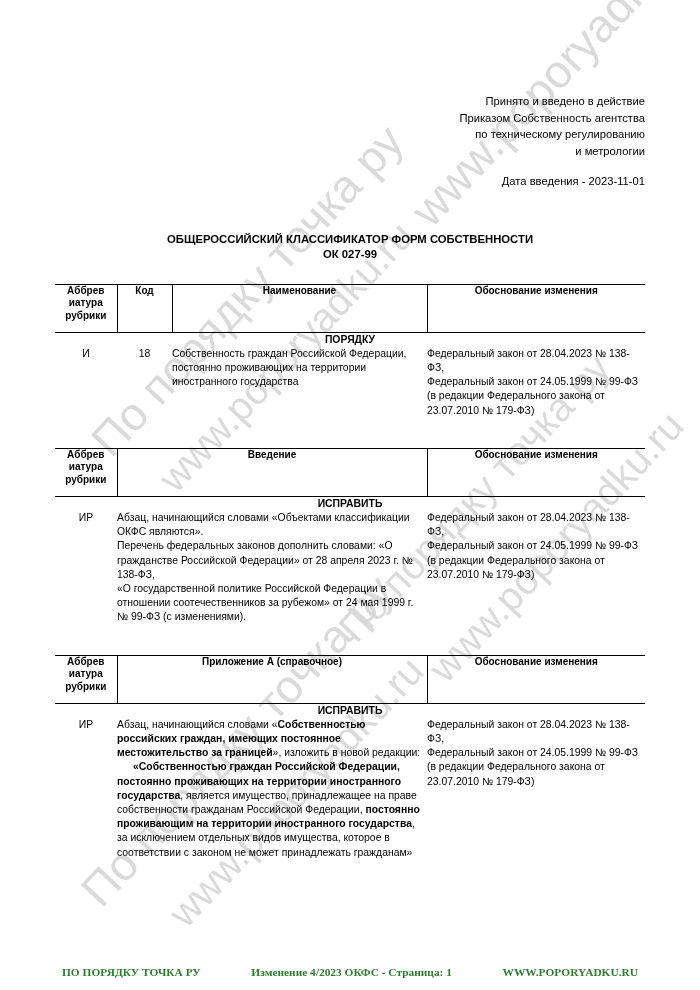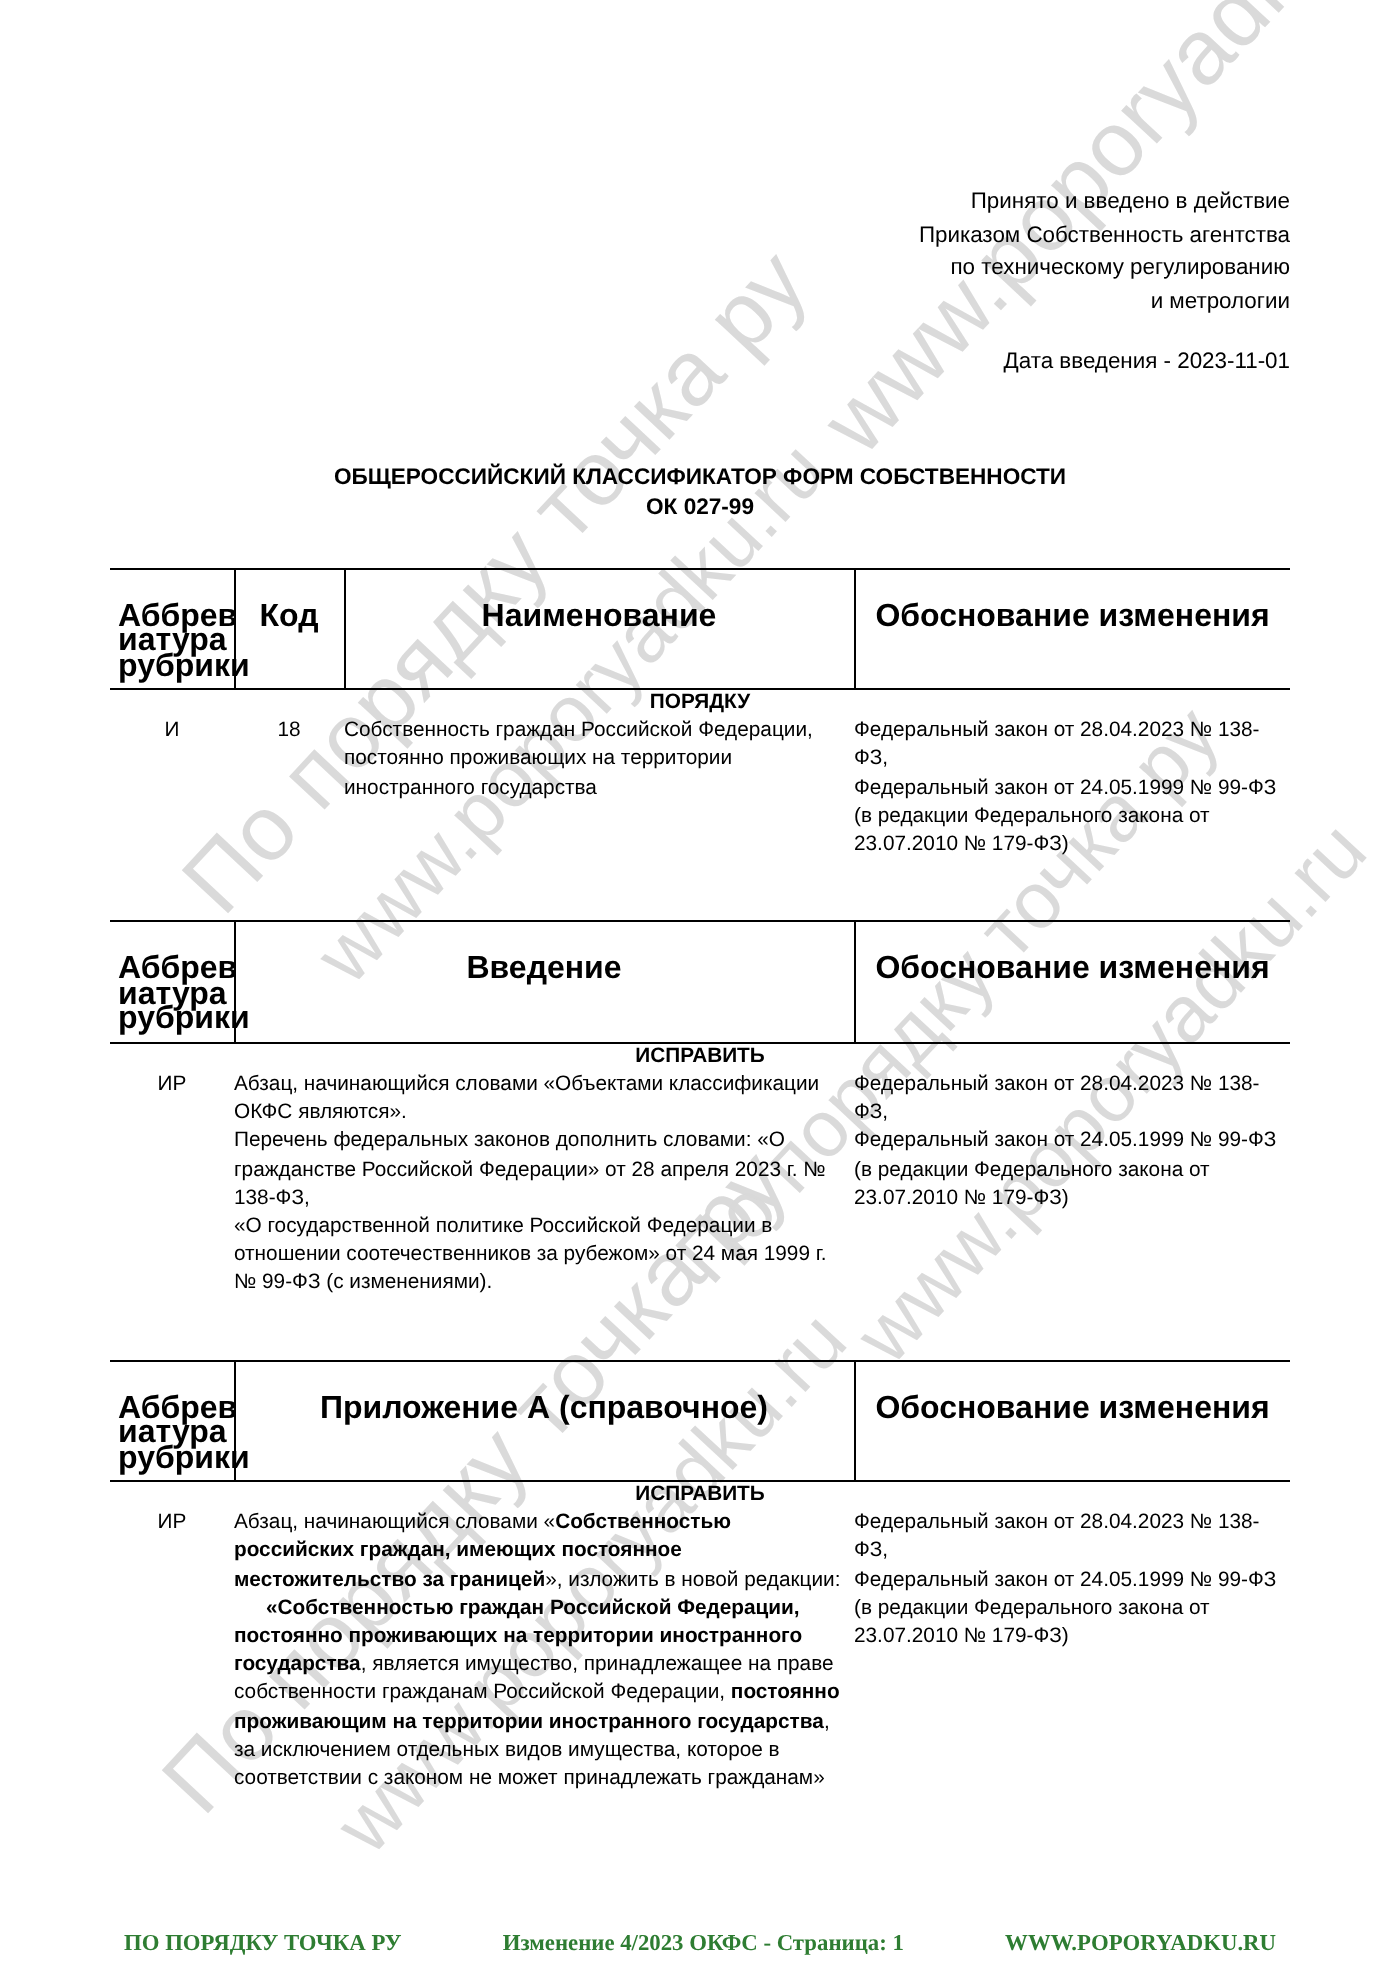--- a/index.html
+++ b/index.html
@@ -63,25 +63,25 @@
   }
 
   
   table.chg {
     width: 100%;
     border-collapse: collapse;
     table-layout: fixed;
     margin-top: 22px;
   }
   table.chg th {
-    font-size: 16px;
+    font-size: 10px;
     font-weight: bold;
     text-align: center;
     vertical-align: top;
-    padding: 18px 4px 4px 4px;
+    padding: 0 4px 4px 4px;
     border-top: 1.2px solid #000;
     border-bottom: 1.2px solid #000;
     border-left: 1.2px solid #000;
     border-right: 1.2px solid #000;
     line-height: 12.5px;
     height: 48px;
     box-sizing: border-box;
   }
   table.chg th.nb-l { border-left: none; }
   table.chg th.nb-r { border-right: none; }

